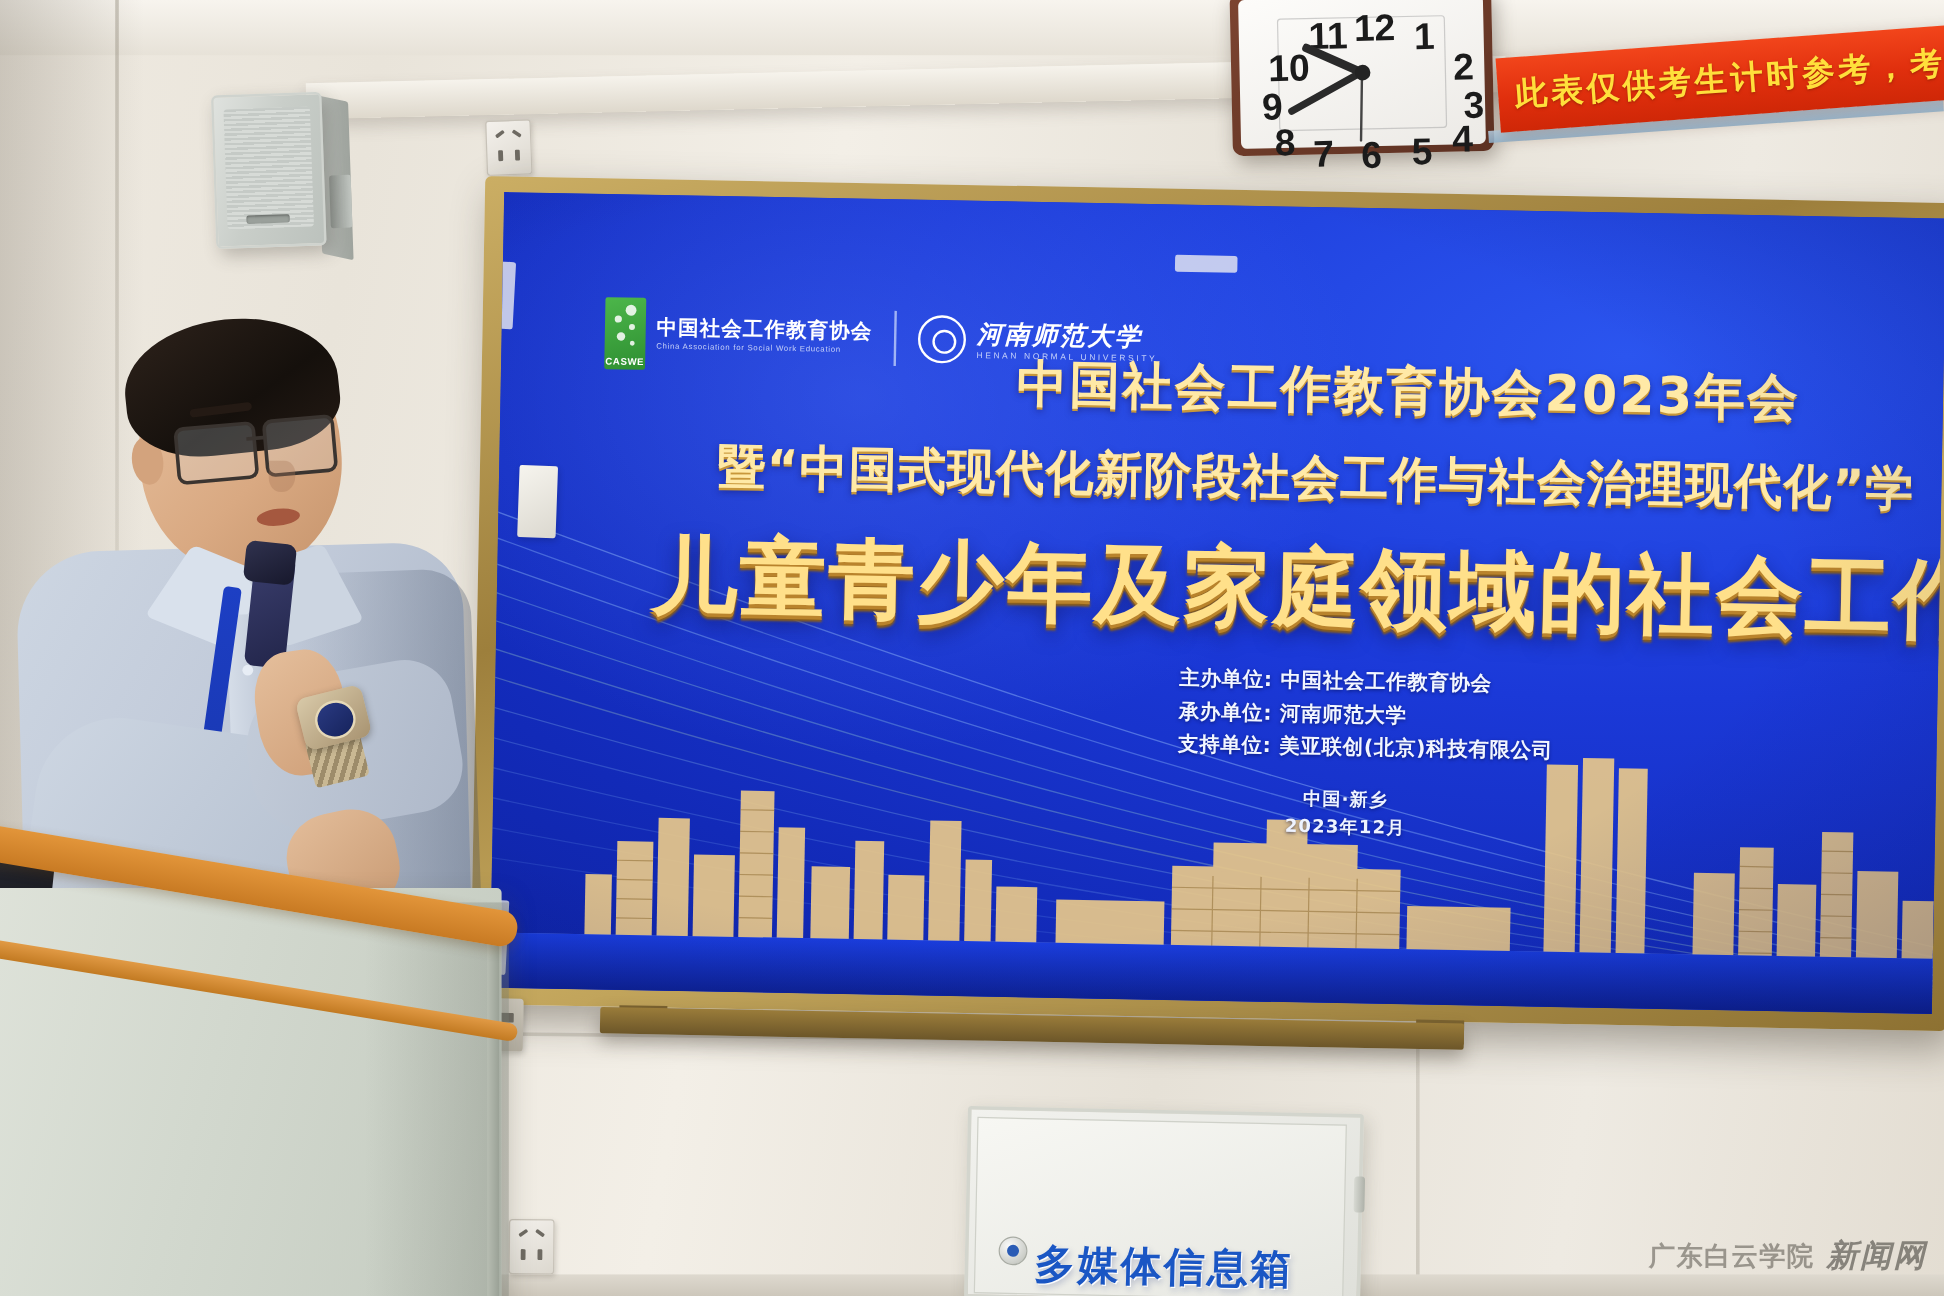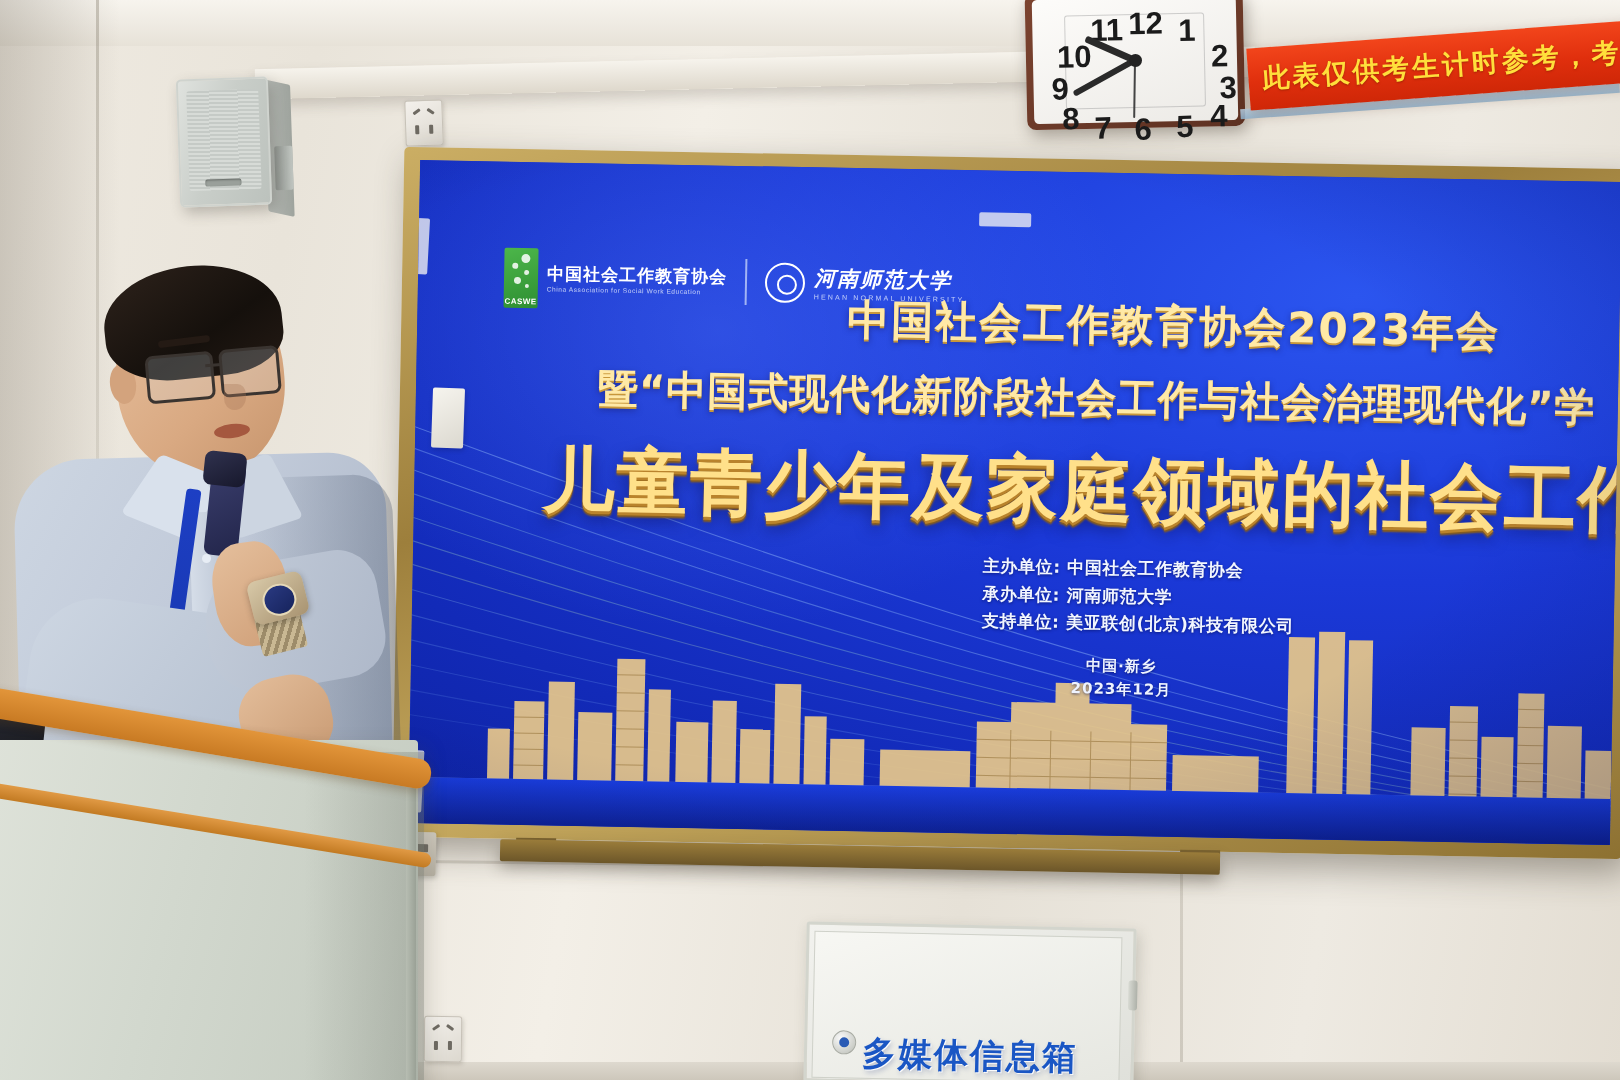--- a/index.html
+++ b/index.html
@@ -771,14 +771,18 @@
   </div>
 
   <div class="mmbox">
     <div class="mmbox-frame"></div>
     <div class="mmbox-door"></div>
     <div class="mmbox-hinge"></div>
     <div class="mmbox-lock"></div>
     <div class="mmbox-label">多媒体信息箱</div>
   </div>
 
+  <div class="watermark">
+    <span class="wm-a">广东白云学院</span>
+    <span class="wm-b">新闻网</span>
+  </div>
 
 </div>
 
 </body></html>

